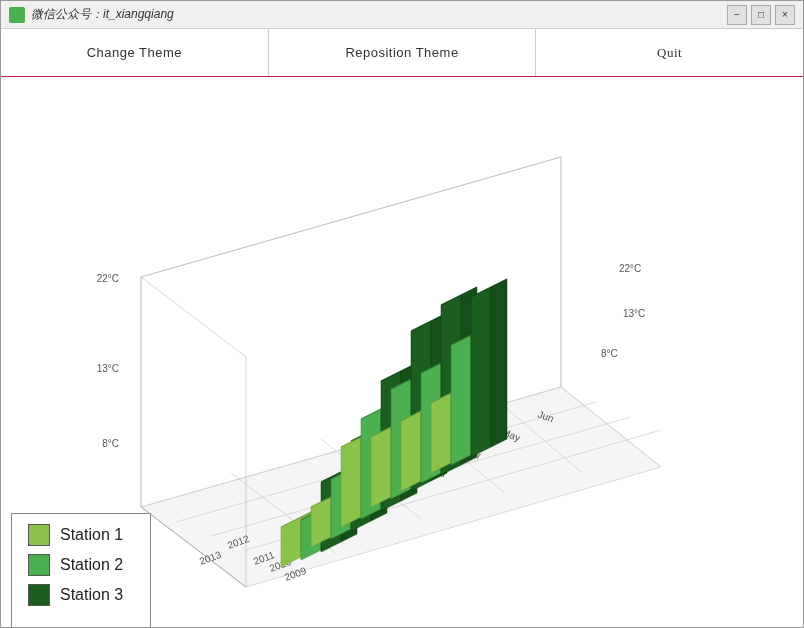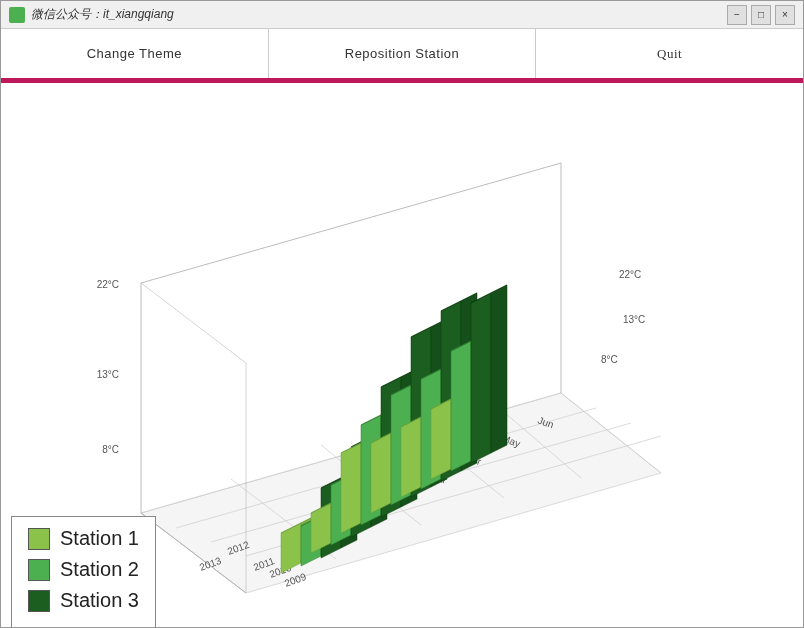--- a/index.html
+++ b/index.html
@@ -44,22 +44,22 @@
       background: #e0e0e0;
       cursor: pointer;
       display: flex;
       align-items: center;
       justify-content: center;
       font-size: 10px;
       color: #333;
     }
     .toolbar {
       display: flex;
-      height: 54px;
-      border-bottom: 5px solid #be185d;
+      height: 48px;
+      border-bottom: 1px solid #be185d;
       background: #fff;
     }
     .toolbar-btn {
       flex: 1;
       border: none;
       border-right: 1px solid #ccc;
       background: #fff;
       cursor: pointer;
       font-size: 13px;
       color: #333;
@@ -83,21 +83,21 @@
       left: 10px;
       background: #fff;
       border: 1px solid #888;
       padding: 10px 16px;
       min-width: 140px;
     }
     .legend-item {
       display: flex;
       align-items: center;
       margin-bottom: 8px;
-      font-size: 20px;
+      font-size: 16px;
       color: #222;
     }
     .legend-item:last-child {
       margin-bottom: 12px;
     }
     .legend-color {
       width: 22px;
       height: 22px;
       border: 1px solid #555;
       margin-right: 10px;
@@ -121,21 +121,21 @@
   <span class="title-bar-title">微信公众号：it_xiangqiang</span>
   <div class="title-bar-controls">
     <div class="title-bar-btn">−</div>
     <div class="title-bar-btn">□</div>
     <div class="title-bar-btn">×</div>
   </div>
 </div>
 
 <div class="toolbar">
   <button class="toolbar-btn">Change Theme</button>
-  <button class="toolbar-btn">Reposition Station</button>
+  <button class="toolbar-btn">Reposition Theme</button>
   <button class="toolbar-btn">Quit</button>
 </div>
 
 <div class="main-content">
 
   <svg class="chart-svg" viewBox="0 0 804 562">
 
     <rect x="0" y="0" width="804" height="562" fill="#ffffff"></rect>
 
     <polygon points="140,430 560,310 660,390 245,510" fill="#f5f5f5" stroke="#bbb" stroke-width="0.5"></polygon>

